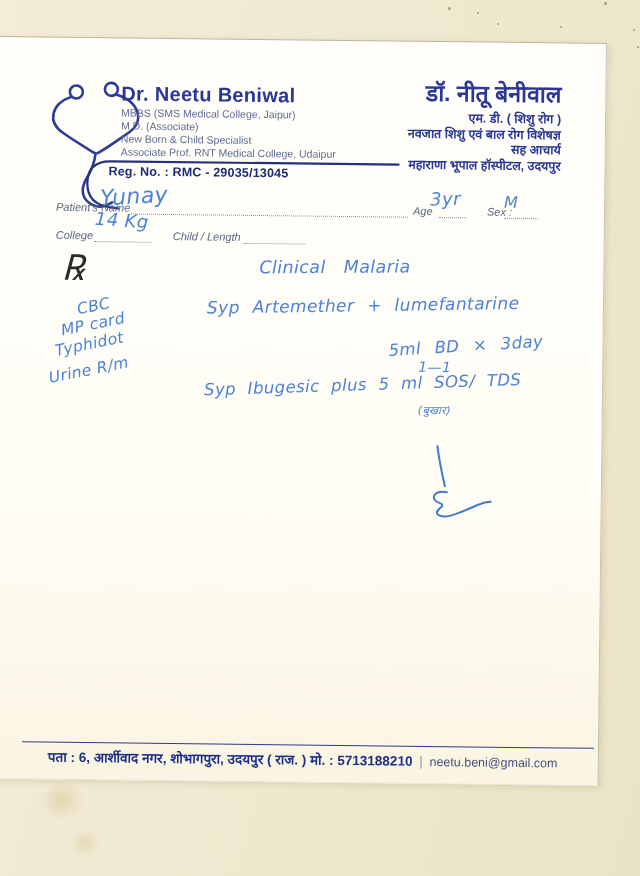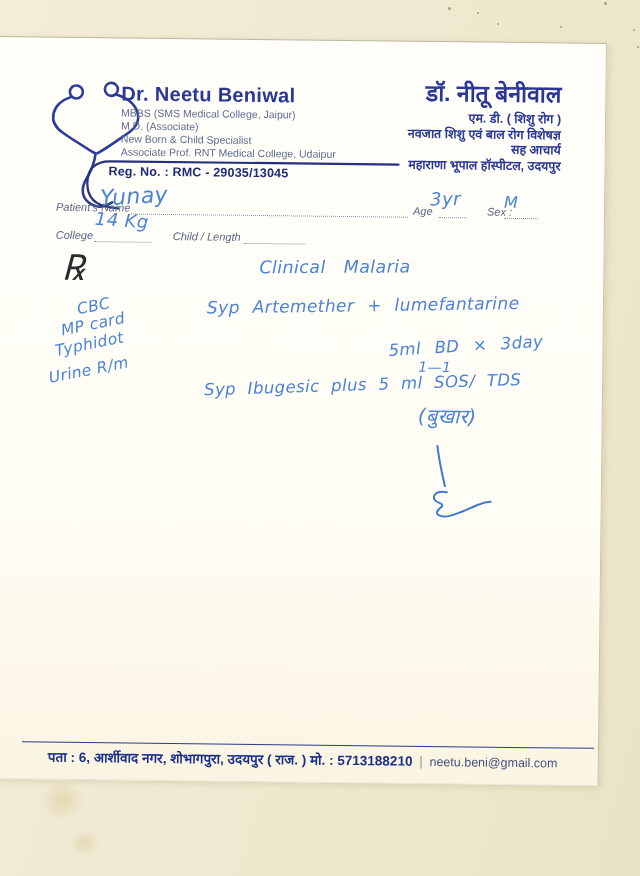--- a/index.html
+++ b/index.html
@@ -109,21 +109,21 @@
 
   <div class="hw" style="left:86px;top:259px;font-size:15.5px;transform:rotate(-12deg);">CBC</div>
   <div class="hw" style="left:70px;top:277px;font-size:15.5px;transform:rotate(-12deg);">MP card</div>
   <div class="hw" style="left:64px;top:297px;font-size:15.5px;transform:rotate(-12deg);">Typhidot</div>
   <div class="hw" style="left:58px;top:323px;font-size:15.5px;transform:rotate(-12deg);">Urine R/m</div>
 
   <div class="hw" style="left:216px;top:254px;font-size:17px;word-spacing:7px;transform:rotate(-1.5deg);">Syp Artemether + lumefantarine</div>
   <div class="hw" style="left:398px;top:294px;font-size:16.5px;word-spacing:8px;transform:rotate(-4deg);">5ml BD × 3day</div>
   <div class="hw" style="left:428px;top:317px;font-size:14px;">1—1</div>
   <div class="hw" style="left:214px;top:334px;font-size:16.5px;word-spacing:6px;transform:rotate(-2.5deg);">Syp Ibugesic plus 5 ml SOS/ TDS</div>
-  <div class="hw" style="left:428px;top:360px;font-size:20px;">(बुखार)</div>
+  <div class="hw" style="left:428px;top:360px;font-size:11px;">(बुखार)</div>
 
   <svg style="left:438px;top:402px;" width="70" height="82" viewBox="0 0 70 82">
     <g fill="none" stroke="#3f79d0" stroke-width="2" stroke-linecap="round">
       <path d="M 10,2 C 12,16 15,30 18,42"></path>
       <path d="M 20,48 C 6,46 3,56 13,59 C 22,62 5,66 12,71 C 17,75 28,71 52,60 C 56,58 60,57 64,57"></path>
     </g>
   </svg>
 
   <div class="footer-line"></div>
   <div class="footer-text">

